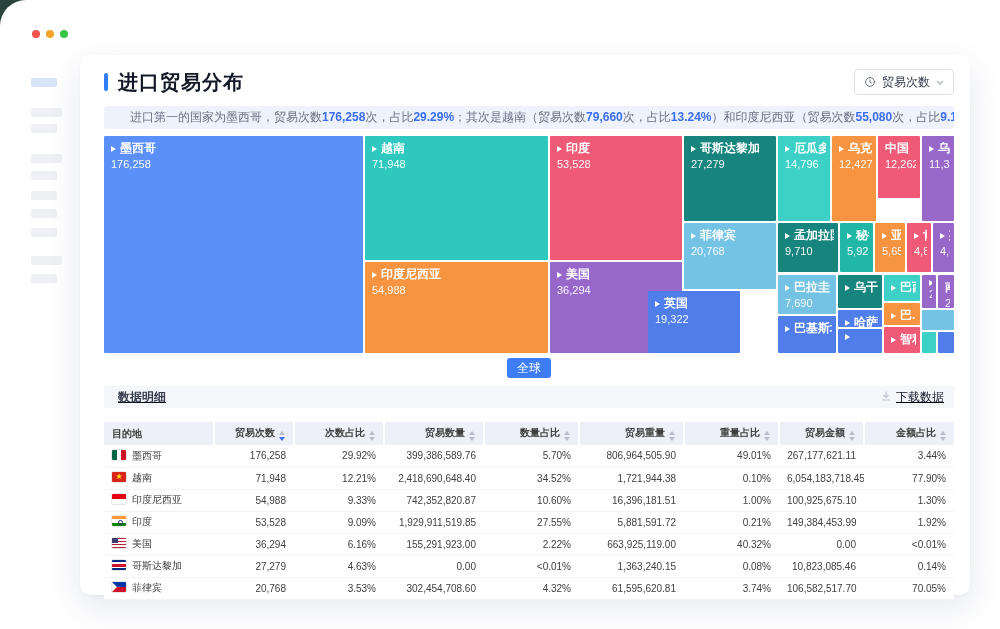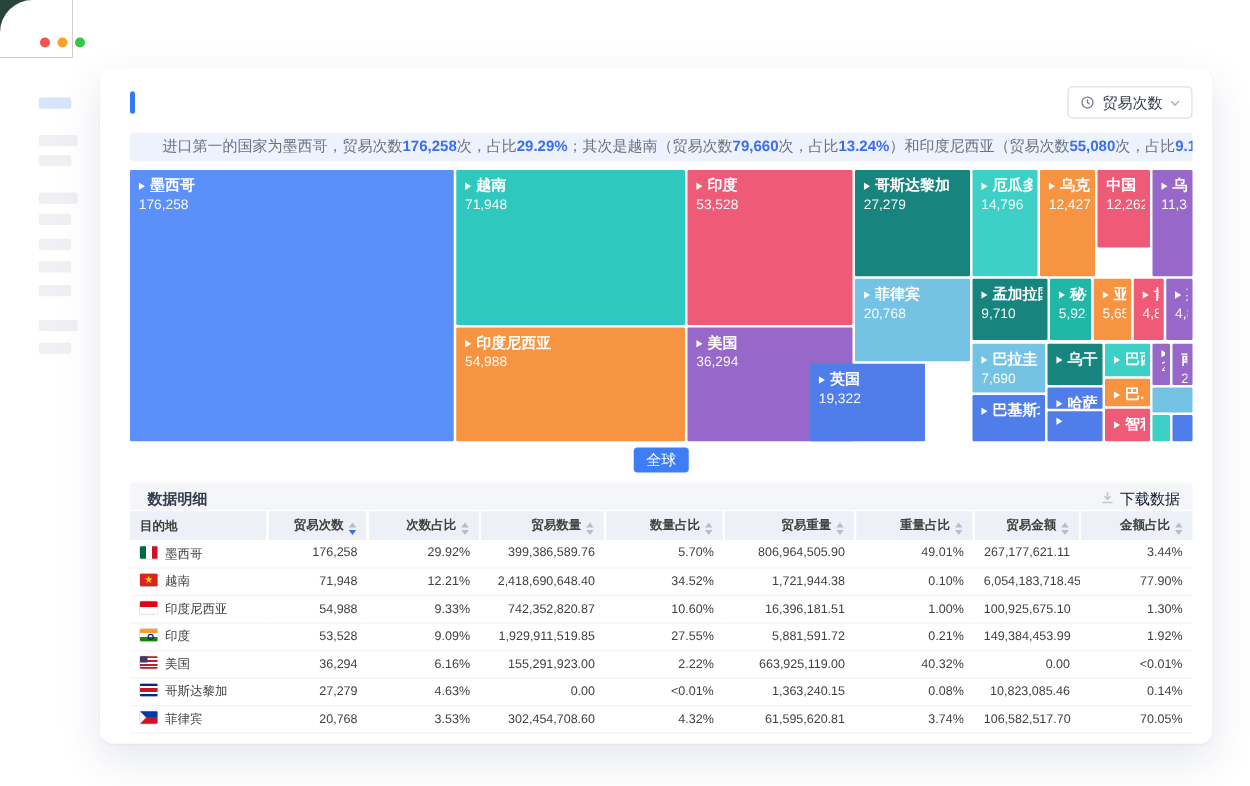--- a/index.html
+++ b/index.html
@@ -45,21 +45,21 @@
   .tm-value { font-size:11px; line-height:14px; margin-top:1px; color:rgba(255,255,255,.95);
     white-space:nowrap; overflow:hidden; }
 
   .crumb-wrap { text-align:center; margin-top:5px; height:20px; }
   .global-btn { background:#3d7ef7; color:#fff; border:none; border-radius:3px;
     font-size:12px; line-height:20px; height:20px; padding:0 10px; cursor:pointer;
     font-family:inherit; }
 
   .table-section { margin-top:8px; }
   .section-head { background:#f5f6f9; border-radius:2px; height:22px; display:flex;
-    justify-content:space-between; align-items:flex-end; padding:0 10px 0 14px; margin-bottom:1px; }
+    justify-content:space-between; align-items:center; padding:0 10px 0 14px; margin-bottom:14px;text-decoration:underline; }
   .section-title { font-size:12px; font-weight:700; color:#333b4d; }
   .download { display:flex; align-items:center; gap:4px; font-size:12px; color:#0f172a; cursor:pointer; }
 
   table.data { width:850px; table-layout:fixed; border-collapse:collapse; font-size:10px; color:#404040; }
   thead th { background:#edf0f6; height:23px; font-weight:700; padding:0 8px; text-align:right;
     white-space:nowrap; overflow:hidden; cursor:pointer; }
   thead th:first-child { text-align:left; }
   thead th + th { border-left:2px solid #fff; }
   tbody td { height:22px; padding:0 8px; text-align:right; white-space:nowrap; overflow:hidden;
     border-bottom:1px solid #f3f4f7; background:#fff; }
@@ -111,20 +111,21 @@
     <div class="sb-bar" style="top:168px;width:26px"></div>
     <div class="sb-bar" style="top:196px;width:31px"></div>
     <div class="sb-bar" style="top:214px;width:26px"></div>
   </div>
 
   <div class="card">
 
     <div class="card-head">
       <div class="title-wrap">
         <span class="accent"></span>
+        <h1 class="page-title">进口贸易分布</h1>
       </div>
       <div class="controls">
         <div class="select">
           <span>
             <svg width="12" height="12" viewBox="0 0 12 12">
                 <circle cx="6" cy="6" r="4.4" fill="none" stroke="#6f7888" stroke-width="1"></circle>
                 <path d="M6 3.6v2.6l1.7 1" fill="none" stroke="#6f7888" stroke-width="1"></path>
               </svg>
           </span>
           <span>贸易次数</span>

